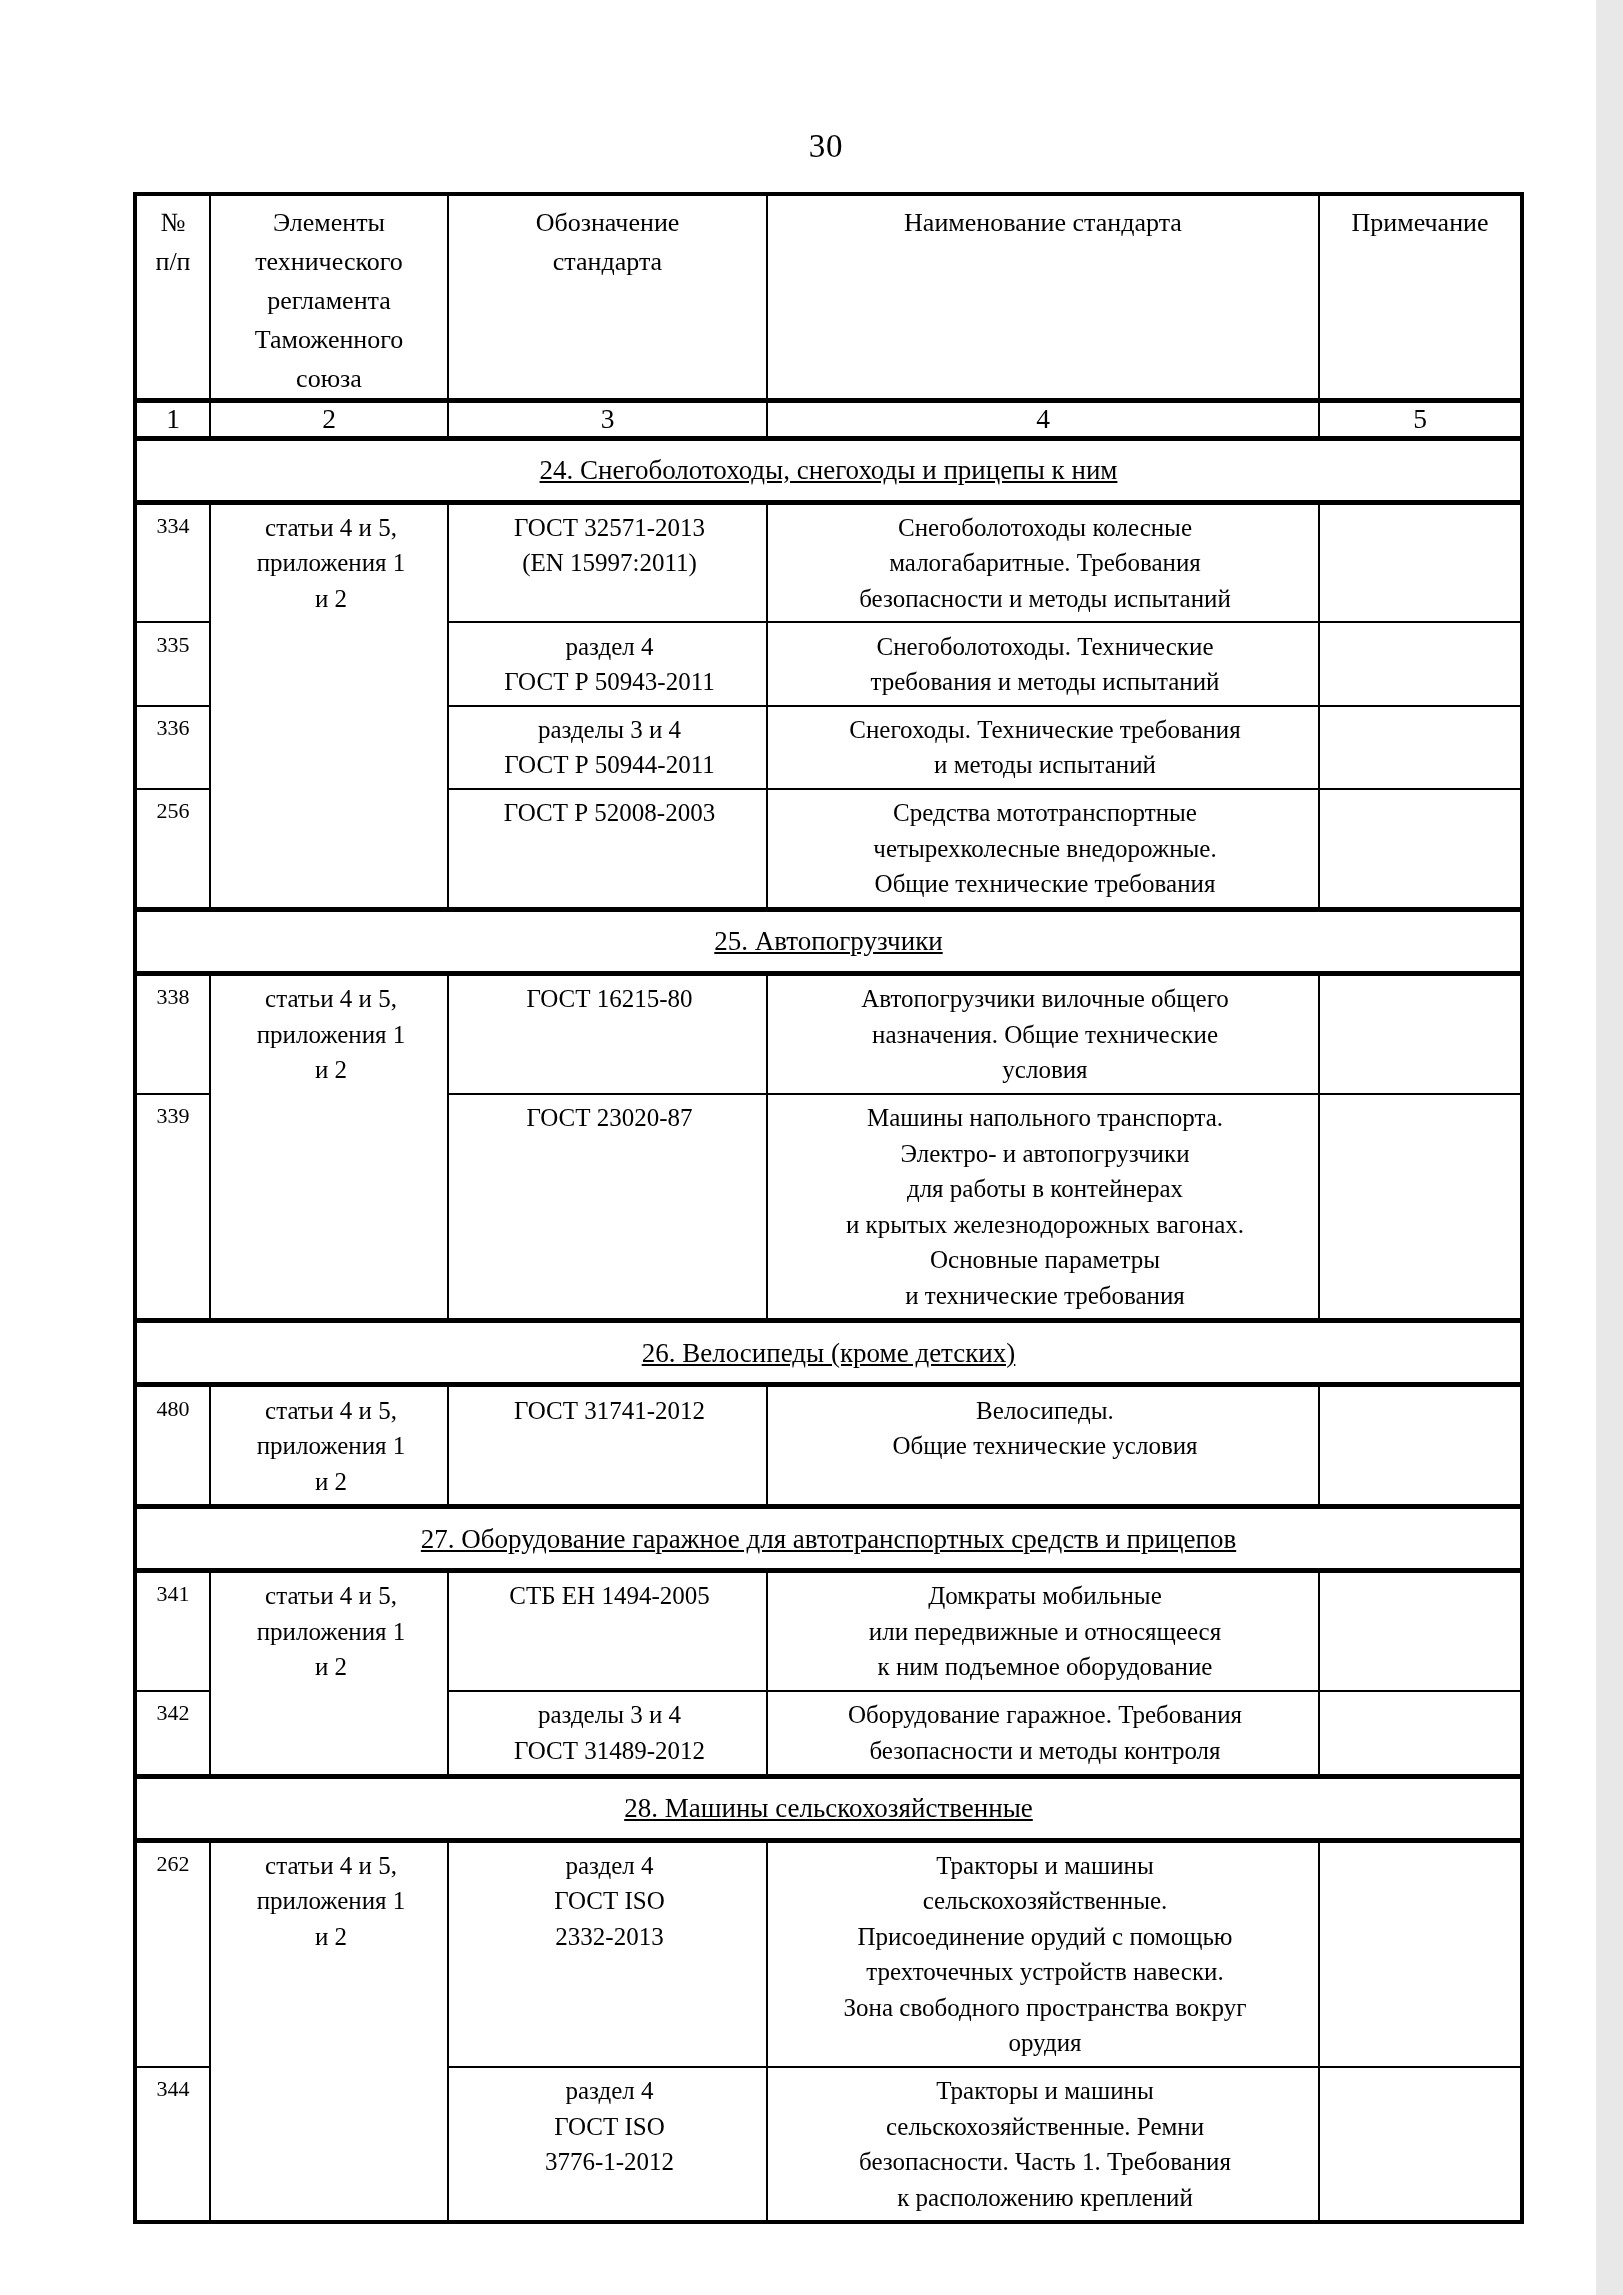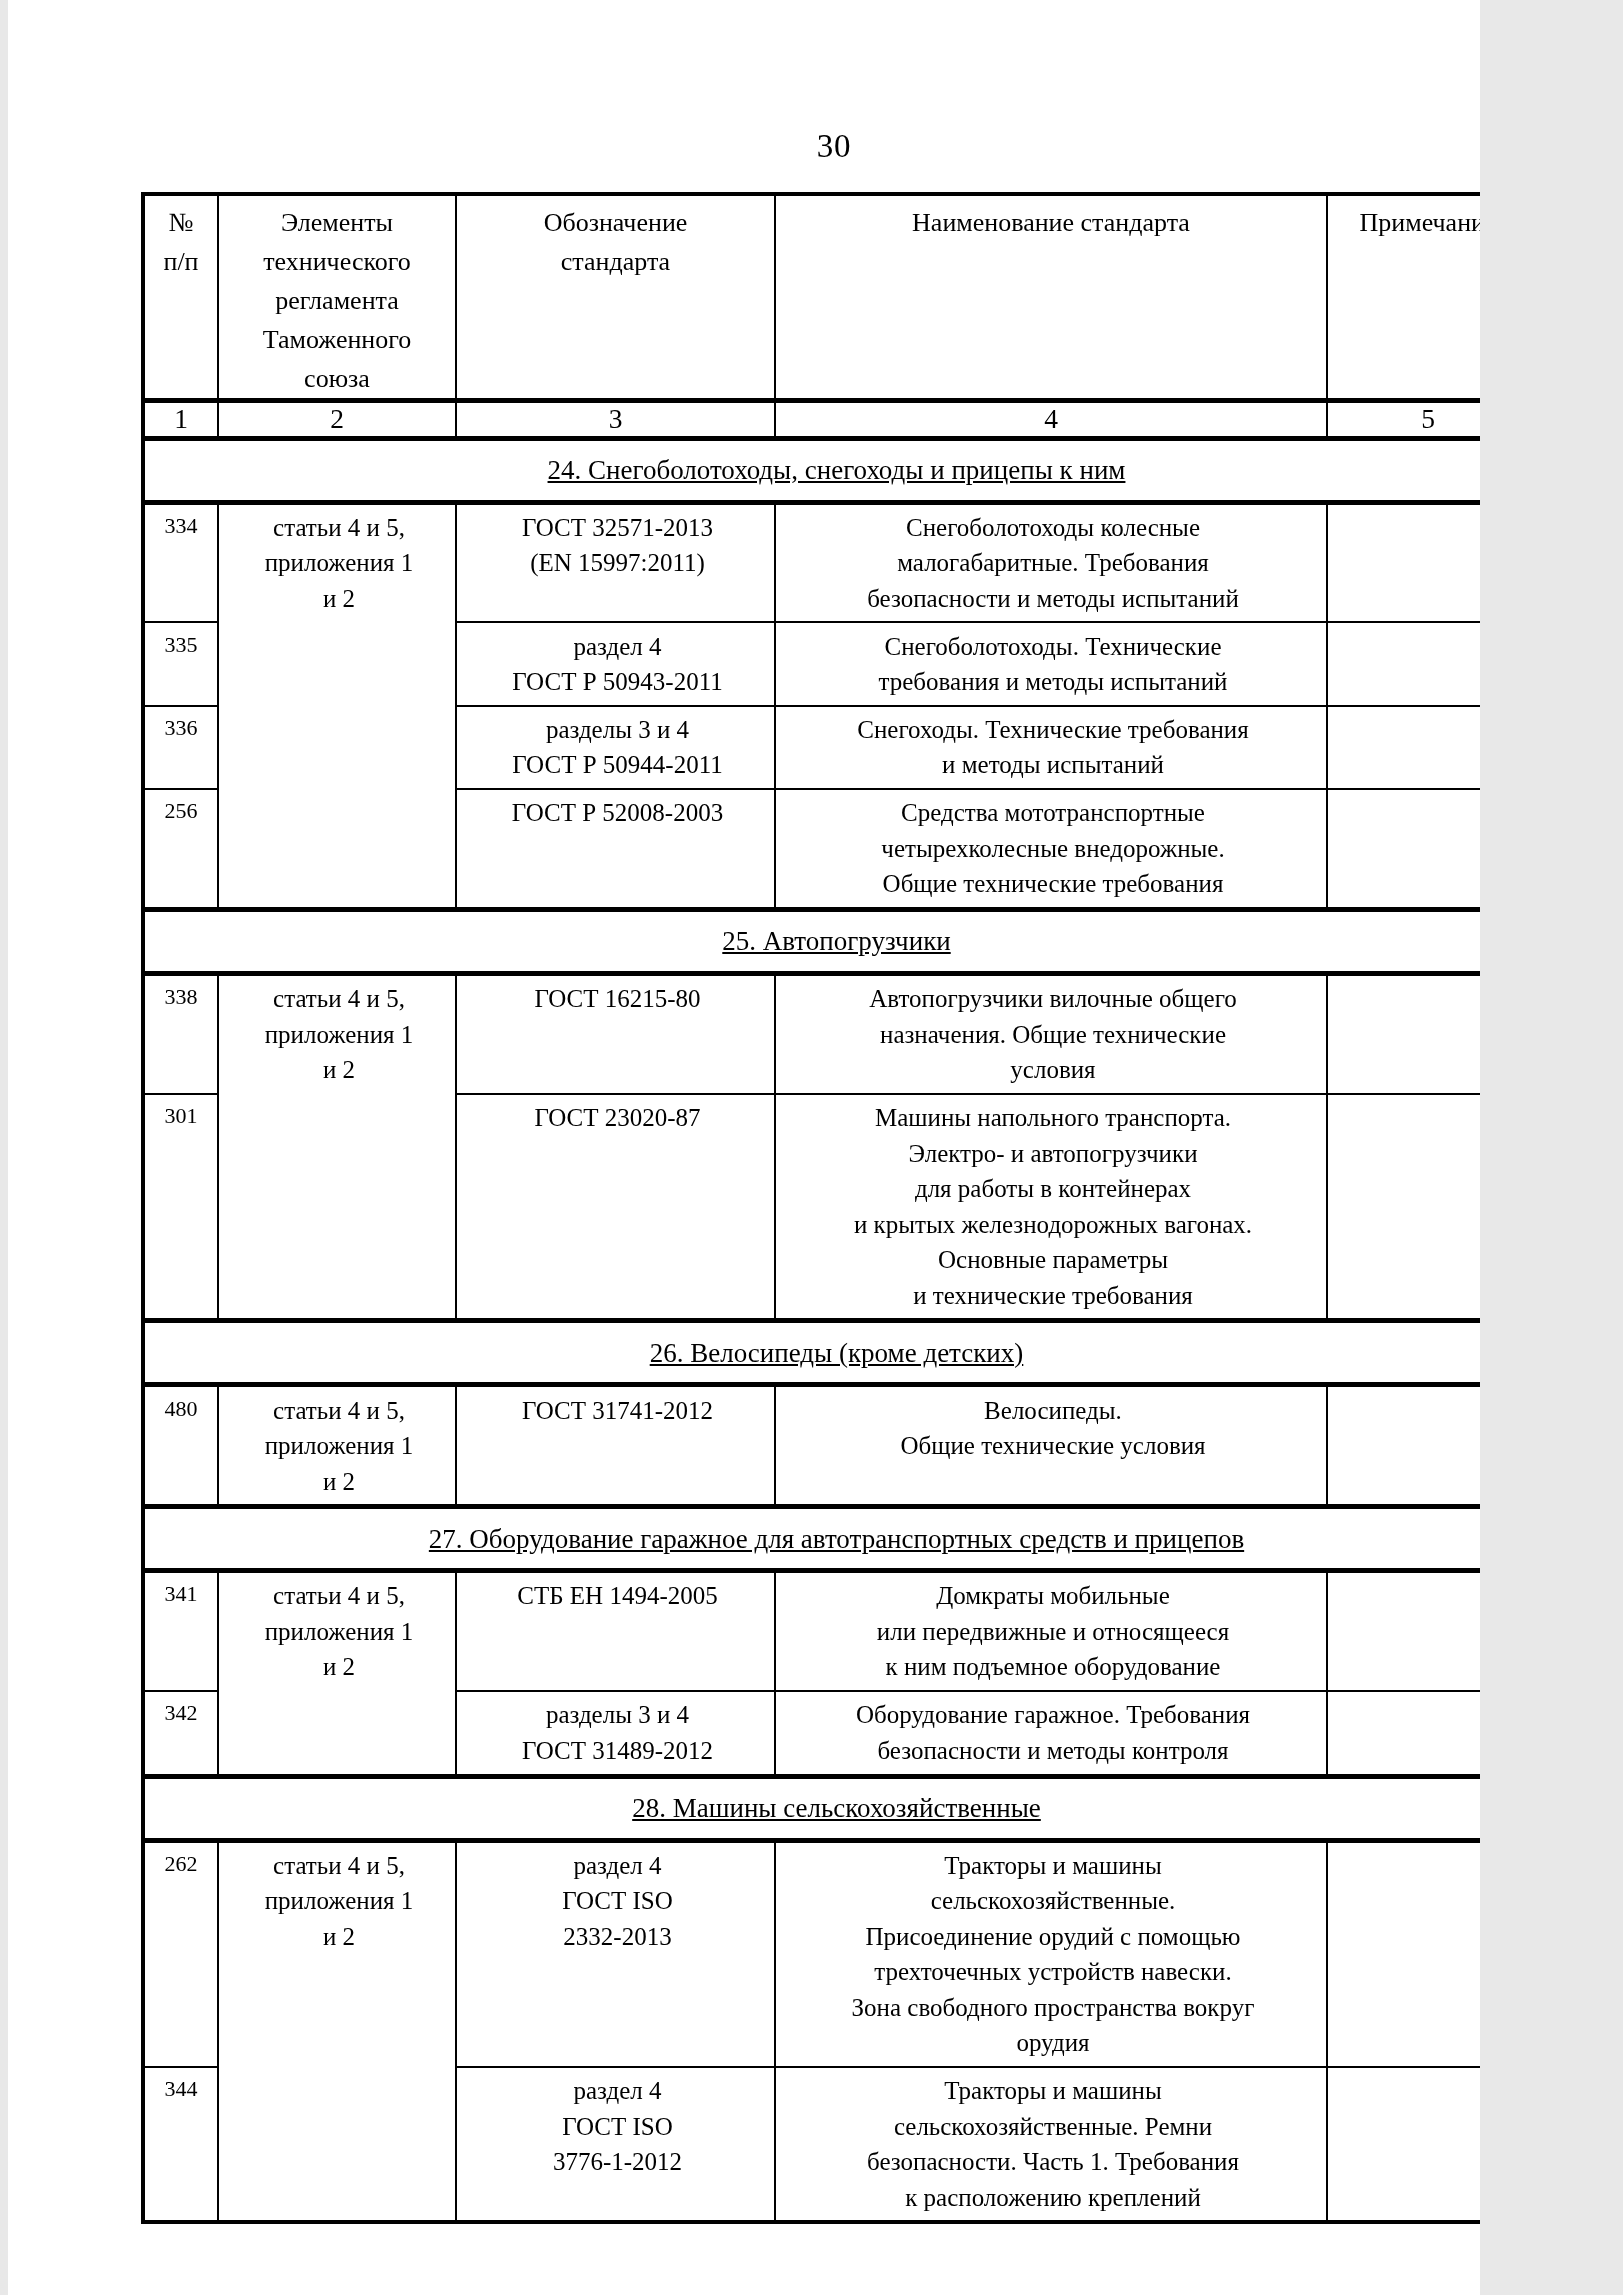--- a/index.html
+++ b/index.html
@@ -1,25 +1,24 @@
 <!DOCTYPE html>
 <html style="font-size:10.5px"><head>
   <meta charset="utf-8">
   <style>
     * { margin: 0; padding: 0; box-sizing: border-box; }
     html, body { background: #e8e8e8; }
     .page {
       position: relative;
-      width: 1472px;
+      width: 1596px;
       height: 2295px;
       background: #ffffff;
       font-family: "Liberation Serif", "DejaVu Serif", serif;
       color: #000;
       overflow: hidden;
-      margin-left: 8px;
     }
     .page-number {
       position: absolute;
       top: 128px;
       left: 133px;
       width: 1386px;
       text-align: center;
       font-size: 33px;
       letter-spacing: 0.7px;
     }
@@ -161,21 +160,21 @@
       <td class="elem-cell" rowspan="2">статьи 4 и 5,
 приложения 1
 и 2</td>
       <td class="desig-cell">ГОСТ 16215-80</td>
       <td class="name-cell">Автопогрузчики вилочные общего
 назначения. Общие технические
 условия</td>
       <td class="note-cell"></td>
     </tr>
     <tr style="height:227px">
-      <td class="num-cell">301</td>
+      <td class="num-cell">339</td>
       <td class="desig-cell">ГОСТ 23020-87</td>
       <td class="name-cell">Машины напольного транспорта.
 Электро- и автопогрузчики
 для работы в контейнерах
 и крытых железнодорожных вагонах.
 Основные параметры
 и технические требования</td>
       <td class="note-cell"></td>
     </tr>
 

